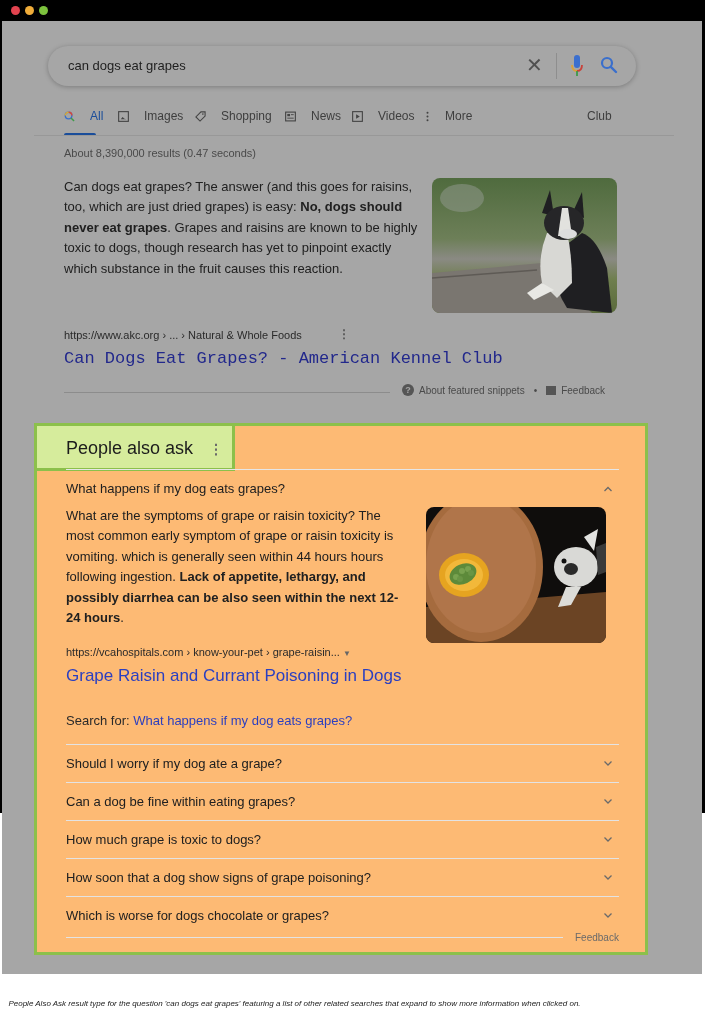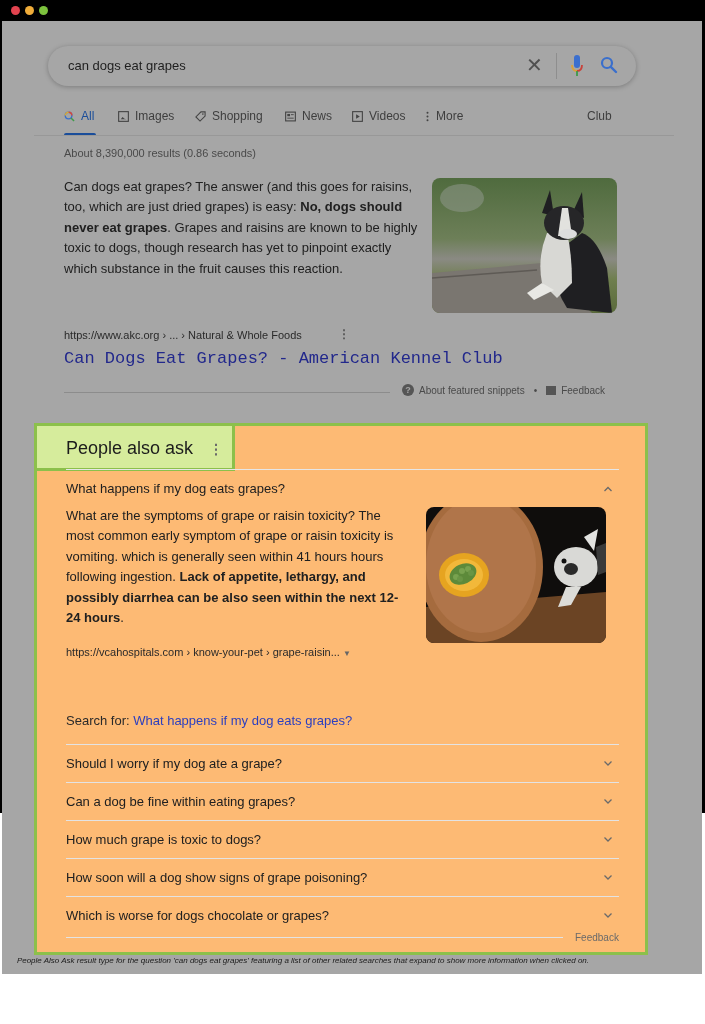--- a/index.html
+++ b/index.html
@@ -18,21 +18,21 @@
   
   .searchbar { position: absolute; left: 46px; top: 25px; width: 588px; height: 40px; border-radius: 20px; background: #a6a6a6; box-shadow: 0 1px 5px rgba(0,0,0,0.25); }
   .search-text { position: absolute; left: 20px; top: 12px; font-size: 13px; color: #1f1f1f; }
   .search-clear { position: absolute; left: 478px; top: 8px; font-size: 20px; color: #505050; line-height: 22px; }
   .search-sep { position: absolute; left: 508px; top: 7px; width: 1px; height: 26px; background: #8e8e8e; }
   .mic { position: absolute; left: 523px; top: 9px; width: 12px; height: 22px; }
   .search-icon { position: absolute; left: 552px; top: 10px; width: 18px; height: 18px; }
 
   
   .tabs { position: absolute; left: 62px; top: 86px; height: 30px; width: 610px; }
-  .tab { position: absolute; top: 0; font-size: 12px; color: #3e3e3e; display: flex; align-items: center; gap: 6px; height: 18px; }
+  .tab { position: absolute; top: 0; font-size: 12px; color: #3e3e3e; display: flex; align-items: center; gap: 15px; height: 18px; }
   .tab.active { color: #1a4d9a; }
   .tab-underline { position: absolute; left: 0; top: 26px; width: 32px; height: 3px; background: #1a4d9a; border-radius: 2px 2px 0 0; }
   .tab-icon { width: 11px; height: 11px; display: inline-block; }
   .tabs-divider { position: absolute; left: 32px; top: 114px; width: 640px; height: 1px; background: #989898; }
 
   .results-count { position: absolute; left: 62px; top: 126px; font-size: 11px; color: #4a4a4a; }
 
   .snippet-text { position: absolute; left: 62px; top: 156px; width: 355px; font-size: 13px; line-height: 20.4px; color: #202020; }
   .snippet-text b { font-weight: bold; }
   .snippet-img { position: absolute; left: 430px; top: 157px; width: 185px; height: 135px; border-radius: 8px; overflow: hidden; }
@@ -62,21 +62,21 @@
   .search-for { position: absolute; left: 29px; top: 287px; font-size: 13px; color: #2a2a2a; }
   .search-for a { color: #2b3fc0; text-decoration: none; }
 
   .q-row { position: absolute; left: 29px; width: 553px; height: 38px; border-top: 1px solid #e3e3e3; }
   .q-row .q-text { position: absolute; left: 0; top: 11px; font-size: 13px; color: #202020; }
   .q-row .chev { left: 537px; top: 13px; }
 
   .paa-bottomline { position: absolute; left: 29px; top: 511px; width: 497px; height: 1px; background: #e3e3e3; }
   .paa-feedback { position: absolute; left: 538px; top: 506px; font-size: 10px; color: #6a6a6a; }
 
-  .caption { position: absolute; left: 0; top: 956px; width: 589px; text-align: right; font-size: 8px; font-style: italic; color: #1a1a1a; }
+  .caption { position: absolute; left: 0; top: 999px; width: 589px; text-align: center; font-size: 8px; font-style: italic; color: #1a1a1a; }
 </style>
 </head>
 <body>
 
 <div class="frame">
   <div class="titlebar">
     <span class="dot red"></span>
     <span class="dot yellow"></span>
     <span class="dot green"></span>
   </div>
@@ -153,21 +153,21 @@
         </svg>
         <span>More</span>
       </div>
 
       <div class="tab" style="left:523px">
         <span>Club</span>
       </div>
     </div>
     <div class="tabs-divider"></div>
 
-    <div class="results-count">About 8,390,000 results (0.86 seconds)</div>
+    <div class="results-count">About 8,390,000 results (0.47 seconds)</div>
 
     <div class="snippet-text"><span>Can dogs eat grapes? The answer (and this goes for raisins, too, which are just dried grapes) is easy: </span><b>No, dogs should never eat grapes</b><span>. Grapes and raisins are known to be highly toxic to dogs, though research has yet to pinpoint exactly which substance in the fruit causes this reaction.</span></div>
 
     <div class="snippet-img">
       <svg width="185" height="135" viewBox="0 0 185 135">
         <defs>
           <linearGradient id="bg1" x1="0" y1="0" x2="0" y2="1">
             <stop offset="0" stop-color="#4f6b3e"></stop>
             <stop offset="0.45" stop-color="#6d7f58"></stop>
             <stop offset="0.6" stop-color="#8a8a83"></stop>
@@ -210,21 +210,21 @@
       </div>
       <div class="paa-topline"></div>
 
       <div>
         <span class="q-expanded">What happens if my dog eats grapes?</span>
         <svg class="chev" style="left:566px; top:58px" viewBox="0 0 10 10">
           <path d="M1.5 7 L5 3.5 L8.5 7" stroke="#6a6a6a" stroke-width="1.3" fill="none"></path>
         </svg>
       </div>
 
-      <div class="ans-text"><span>What are the symptoms of grape or raisin toxicity? The most common early symptom of grape or raisin toxicity is vomiting. which is generally seen within 41 hours hours following ingestion. </span><b>Lack of appetite, lethargy, and possibly diarrhea can be also seen within the next 12-24 hours</b><span>.</span></div>
+      <div class="ans-text"><span>What are the symptoms of grape or raisin toxicity? The most common early symptom of grape or raisin toxicity is vomiting. which is generally seen within 44 hours hours following ingestion. </span><b>Lack of appetite, lethargy, and possibly diarrhea can be also seen within the next 12-24 hours</b><span>.</span></div>
 
       <div class="ans-img">
         <svg width="180" height="136" viewBox="0 0 180 136">
           <rect width="180" height="136" fill="#0f0d0c"></rect>
           <path d="M0 100 L180 85 L180 136 L0 136 Z" fill="#6b4424"></path>
           <ellipse cx="55" cy="60" rx="62" ry="75" fill="#a56b3e"></ellipse>
           <ellipse cx="55" cy="58" rx="55" ry="68" fill="#b0754a"></ellipse>
           <ellipse cx="38" cy="68" rx="25" ry="22" fill="#e6a420"></ellipse>
           <ellipse cx="38" cy="68" rx="19" ry="16" fill="#f2b83a"></ellipse>
           <ellipse cx="37" cy="67" rx="14" ry="10" fill="#5d8a3a" transform="rotate(-25 37 67)"></ellipse>
@@ -236,20 +236,21 @@
           <ellipse cx="150" cy="60" rx="22" ry="20" fill="#d9d9d6"></ellipse>
           <path d="M158 30 L172 22 L168 44 Z" fill="#e2e2e0"></path>
           <path d="M170 40 L180 36 L180 65 L172 68 Z" fill="#3a3a3a"></path>
           <ellipse cx="145" cy="62" rx="7" ry="6" fill="#2a2a2a"></ellipse>
           <circle cx="138" cy="54" r="2.5" fill="#111"></circle>
           <path d="M140 80 L132 100 L145 98 L155 80 Z" fill="#dcdcd8"></path>
         </svg>
       </div>
 
       <div class="ans-url"><span>https://vcahospitals.com › know-your-pet › grape-raisin...</span> <span style="font-size:8px;color:#666">▼</span></div>
+      <div class="ans-title">Grape Raisin and Currant Poisoning in Dogs</div>
 
       <div class="search-for"><span>Search for: </span><a>What happens if my dog eats grapes?</a></div>
 
       <div class="q-row" style="top:318px">
         <span class="q-text">Should I worry if my dog ate a grape?</span>
         <svg class="chev" viewBox="0 0 10 10">
             <path d="M1.5 3.5 L5 7 L8.5 3.5" stroke="#6a6a6a" stroke-width="1.3" fill="none"></path>
           </svg>
       </div>
       <div class="q-row" style="top:356px">
@@ -258,21 +259,21 @@
             <path d="M1.5 3.5 L5 7 L8.5 3.5" stroke="#6a6a6a" stroke-width="1.3" fill="none"></path>
           </svg>
       </div>
       <div class="q-row" style="top:394px">
         <span class="q-text">How much grape is toxic to dogs?</span>
         <svg class="chev" viewBox="0 0 10 10">
             <path d="M1.5 3.5 L5 7 L8.5 3.5" stroke="#6a6a6a" stroke-width="1.3" fill="none"></path>
           </svg>
       </div>
       <div class="q-row" style="top:432px">
-        <span class="q-text">How soon will a dog show signs of grape poisoning?</span>
+        <span class="q-text">How soon that a dog show signs of grape poisoning?</span>
         <svg class="chev" viewBox="0 0 10 10">
             <path d="M1.5 3.5 L5 7 L8.5 3.5" stroke="#6a6a6a" stroke-width="1.3" fill="none"></path>
           </svg>
       </div>
       <div class="q-row" style="top:470px">
         <span class="q-text">Which is worse for dogs chocolate or grapes?</span>
         <svg class="chev" viewBox="0 0 10 10">
             <path d="M1.5 3.5 L5 7 L8.5 3.5" stroke="#6a6a6a" stroke-width="1.3" fill="none"></path>
           </svg>
       </div>

